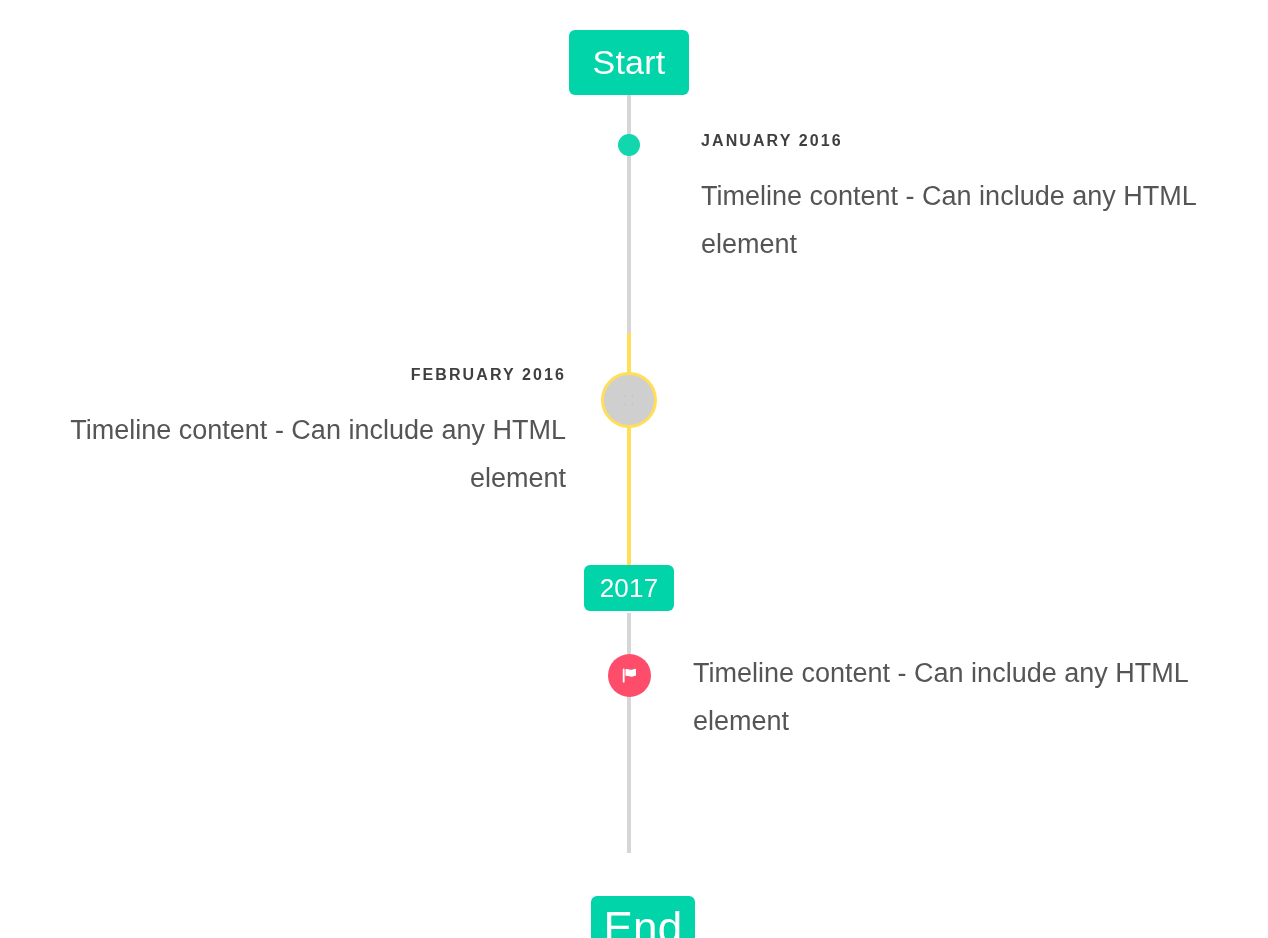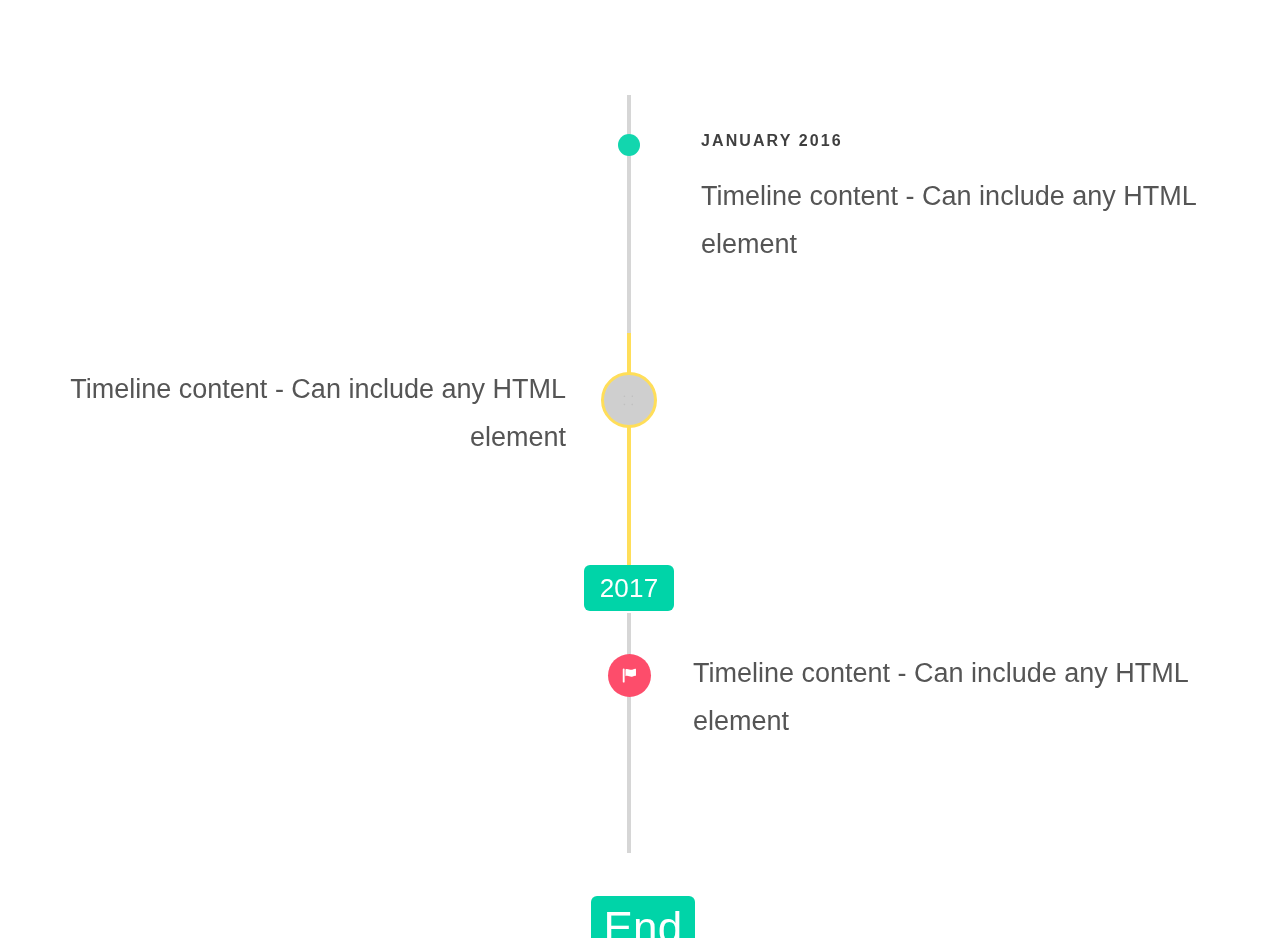--- a/index.html
+++ b/index.html
@@ -124,31 +124,35 @@
 </style>
 </head>
 <body>
 
 <div class="timeline-root">
 
   <div class="spine-seg spine-gray-top"></div>
   <div class="spine-seg spine-yellow"></div>
   <div class="spine-seg spine-gray-bottom"></div>
 
+  <div class="badge badge-start">
+    <span>Start</span>
+  </div>
 
   <div class="marker marker-dot"></div>
   <div class="entry entry-right entry-jan">
     <div class="entry-date">JANUARY 2016</div>
     <div class="entry-body">Timeline content - Can include any HTML element</div>
   </div>
 
   <div class="marker marker-ring">
     <span class="faint-glyph">⸬</span>
   </div>
   <div class="entry entry-left entry-feb">
+    <div class="entry-date">FEBRUARY 2016</div>
     <div class="entry-body">Timeline content - Can include any HTML element</div>
   </div>
 
   <div class="badge badge-mid">
     <span>2017</span>
   </div>
 
   <div class="marker marker-flag">
     <svg width="21" height="21" viewBox="0 0 24 24">
       <rect x="4.3" y="4" width="2.1" height="16" rx="1" fill="#ffffff"></rect>

